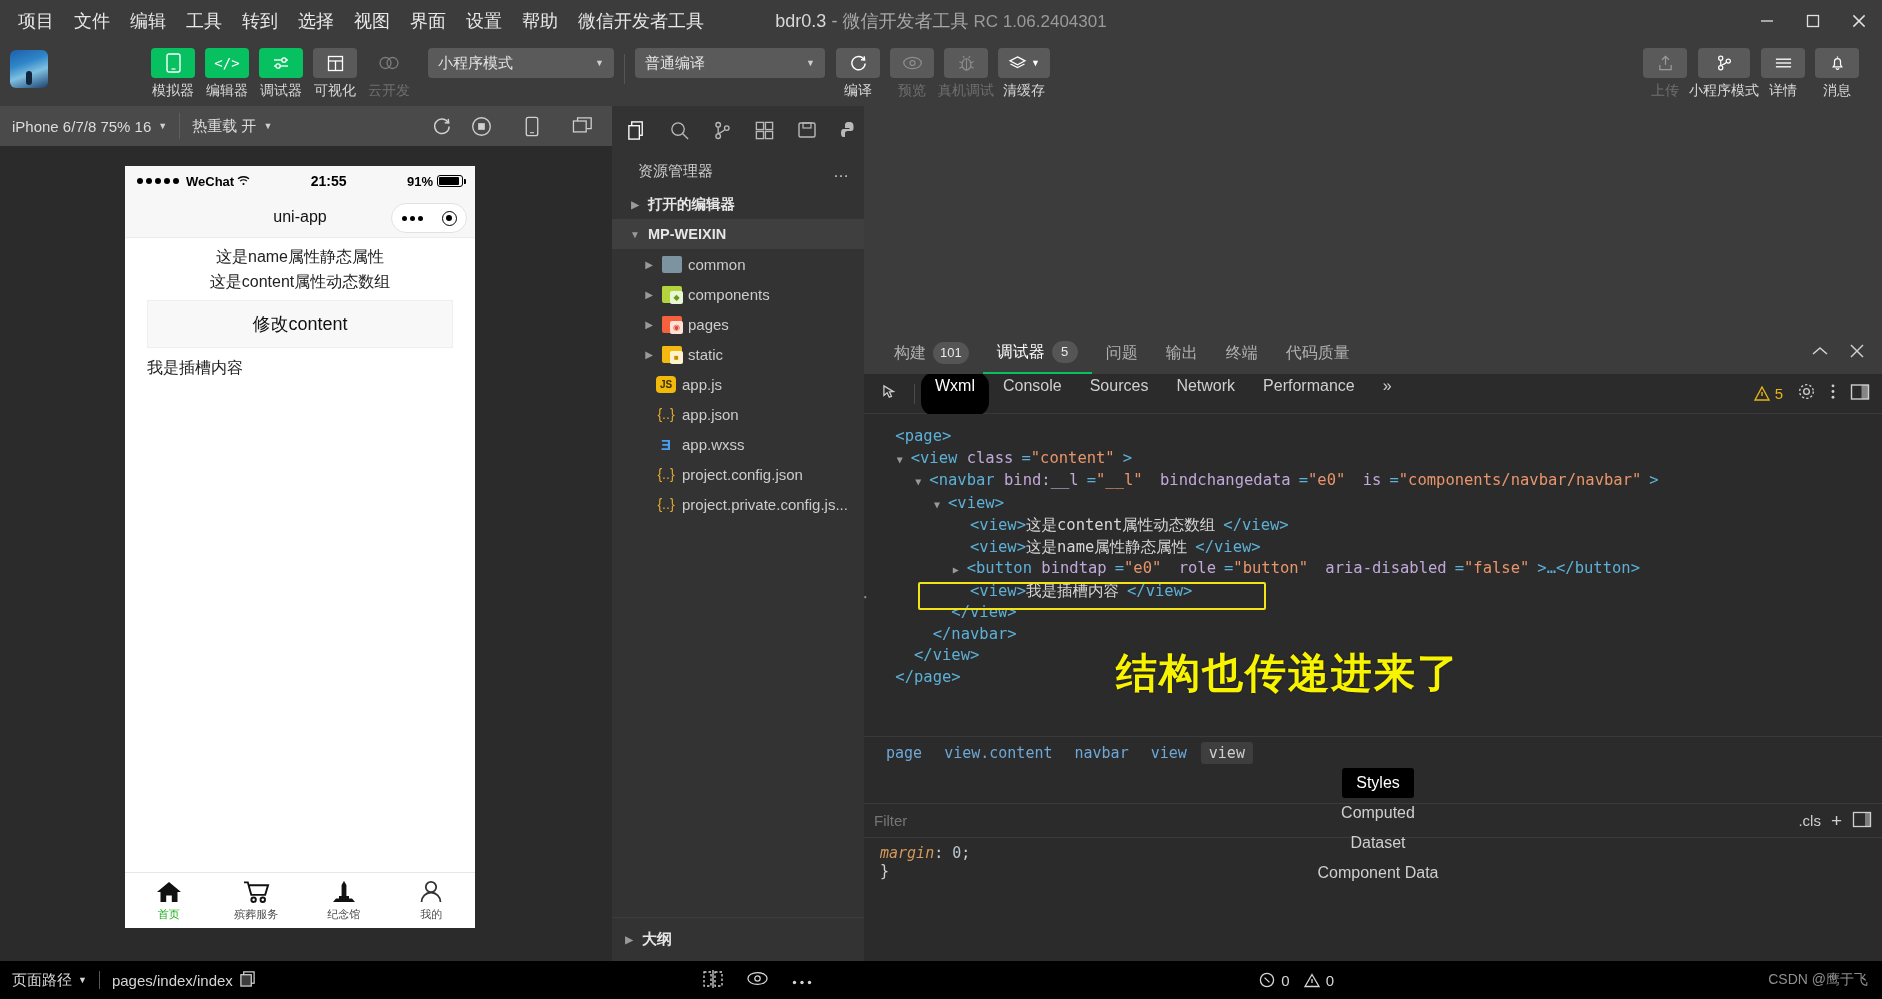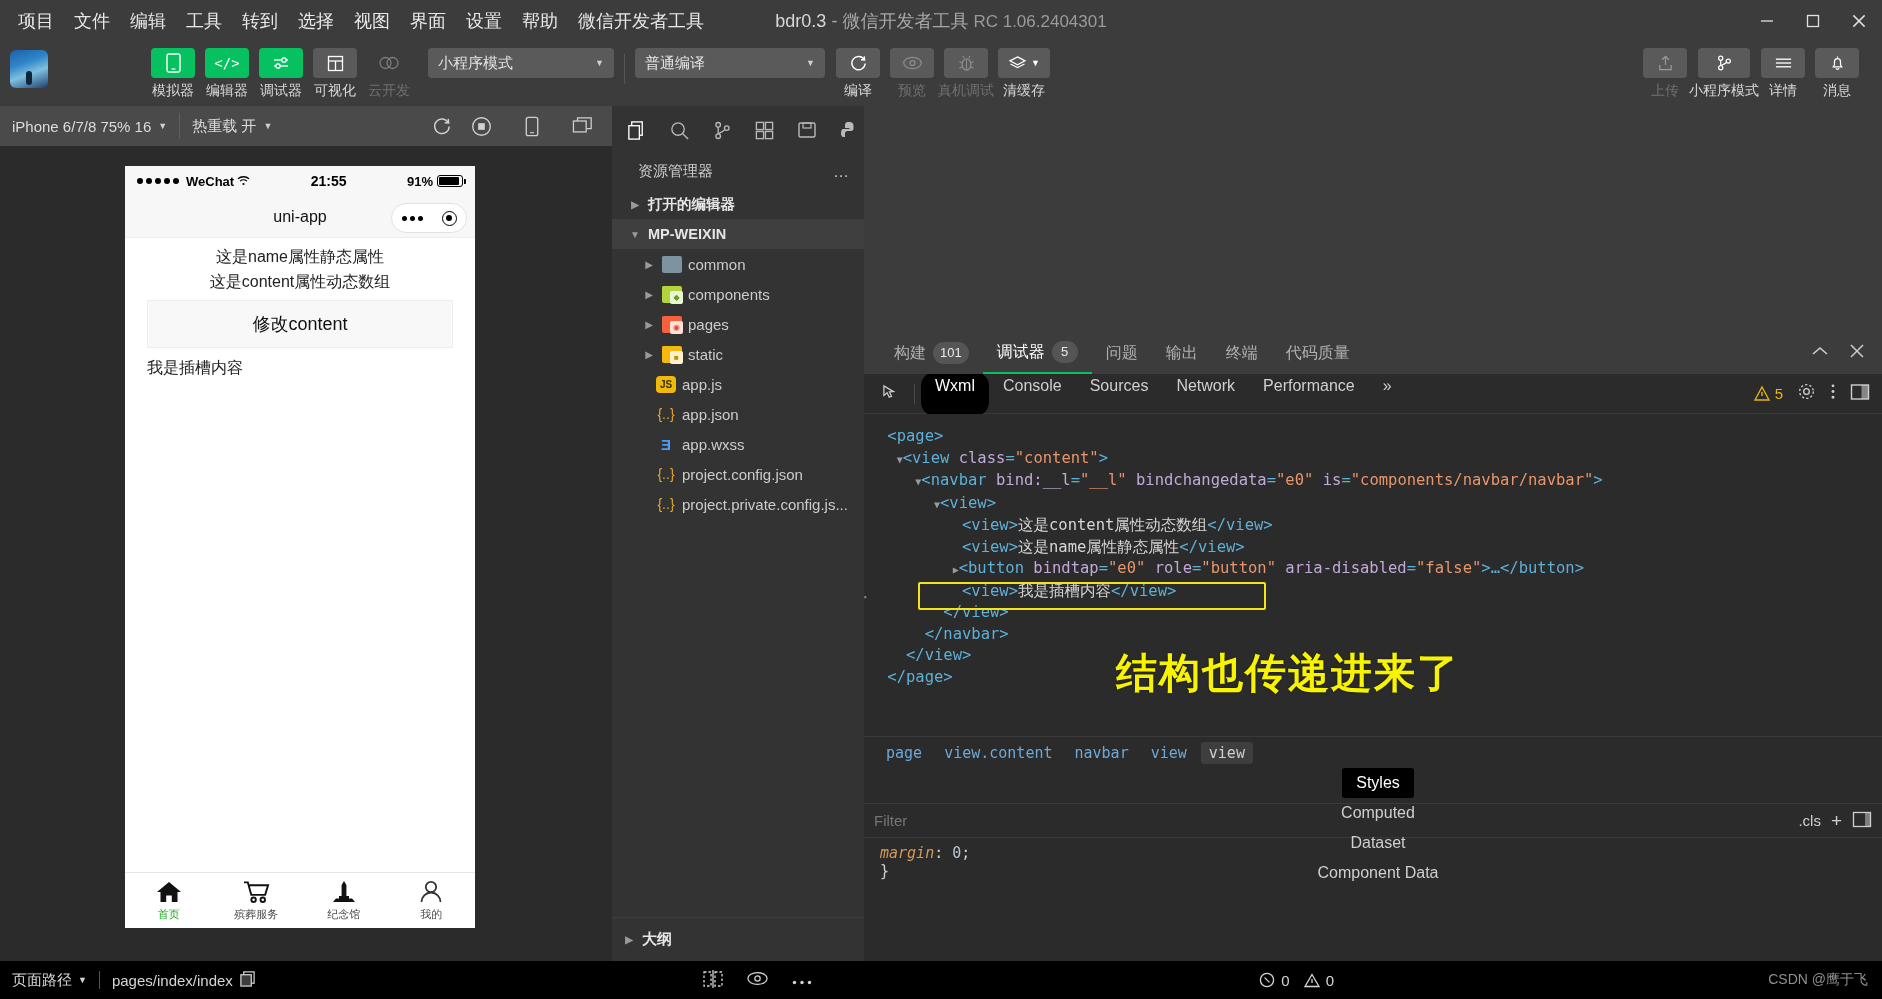--- a/index.html
+++ b/index.html
@@ -245,21 +245,21 @@
   }
   .pt.active { background: #000; color: #fff; }
   .pt-right { margin-left: auto; display: flex; align-items: center; gap: 14px; padding-right: 12px; color: #cfcfcf; }
   .warnpill { display: flex; align-items: center; gap: 5px; color: #e7b416; font-size: 15px; }
 
   .wxml {
     position: relative; height: 322px; background: #2b2b2b; overflow: hidden;
     font-family: "DejaVu Sans Mono", monospace; font-size: 15.5px; padding: 12px 0 0 14px;
   }
   .wl { white-space: pre; line-height: 21.5px; color: #9fb6c6; position: relative; }
-  .tk-tag { color: #5db0d7; }
+  .tk-tag { color: #5db0d7; margin-left: 8px; }
   .tk-attr { color: #c0a8d8; }
   .tk-val { color: #e8956b; }
   .tk-text { color: #d6d6d6; }
   .tk-arrow { color: #9a9a9a; font-size: 10px; }
   .hl-box {
     position: absolute; border: 2px solid #f2e416; border-radius: 2px;
     pointer-events: none;
   }
   .ellipsis-gutter {
     position: absolute; left: 0; color: #8a8a8a; letter-spacing: 1px; font-size: 15px;

